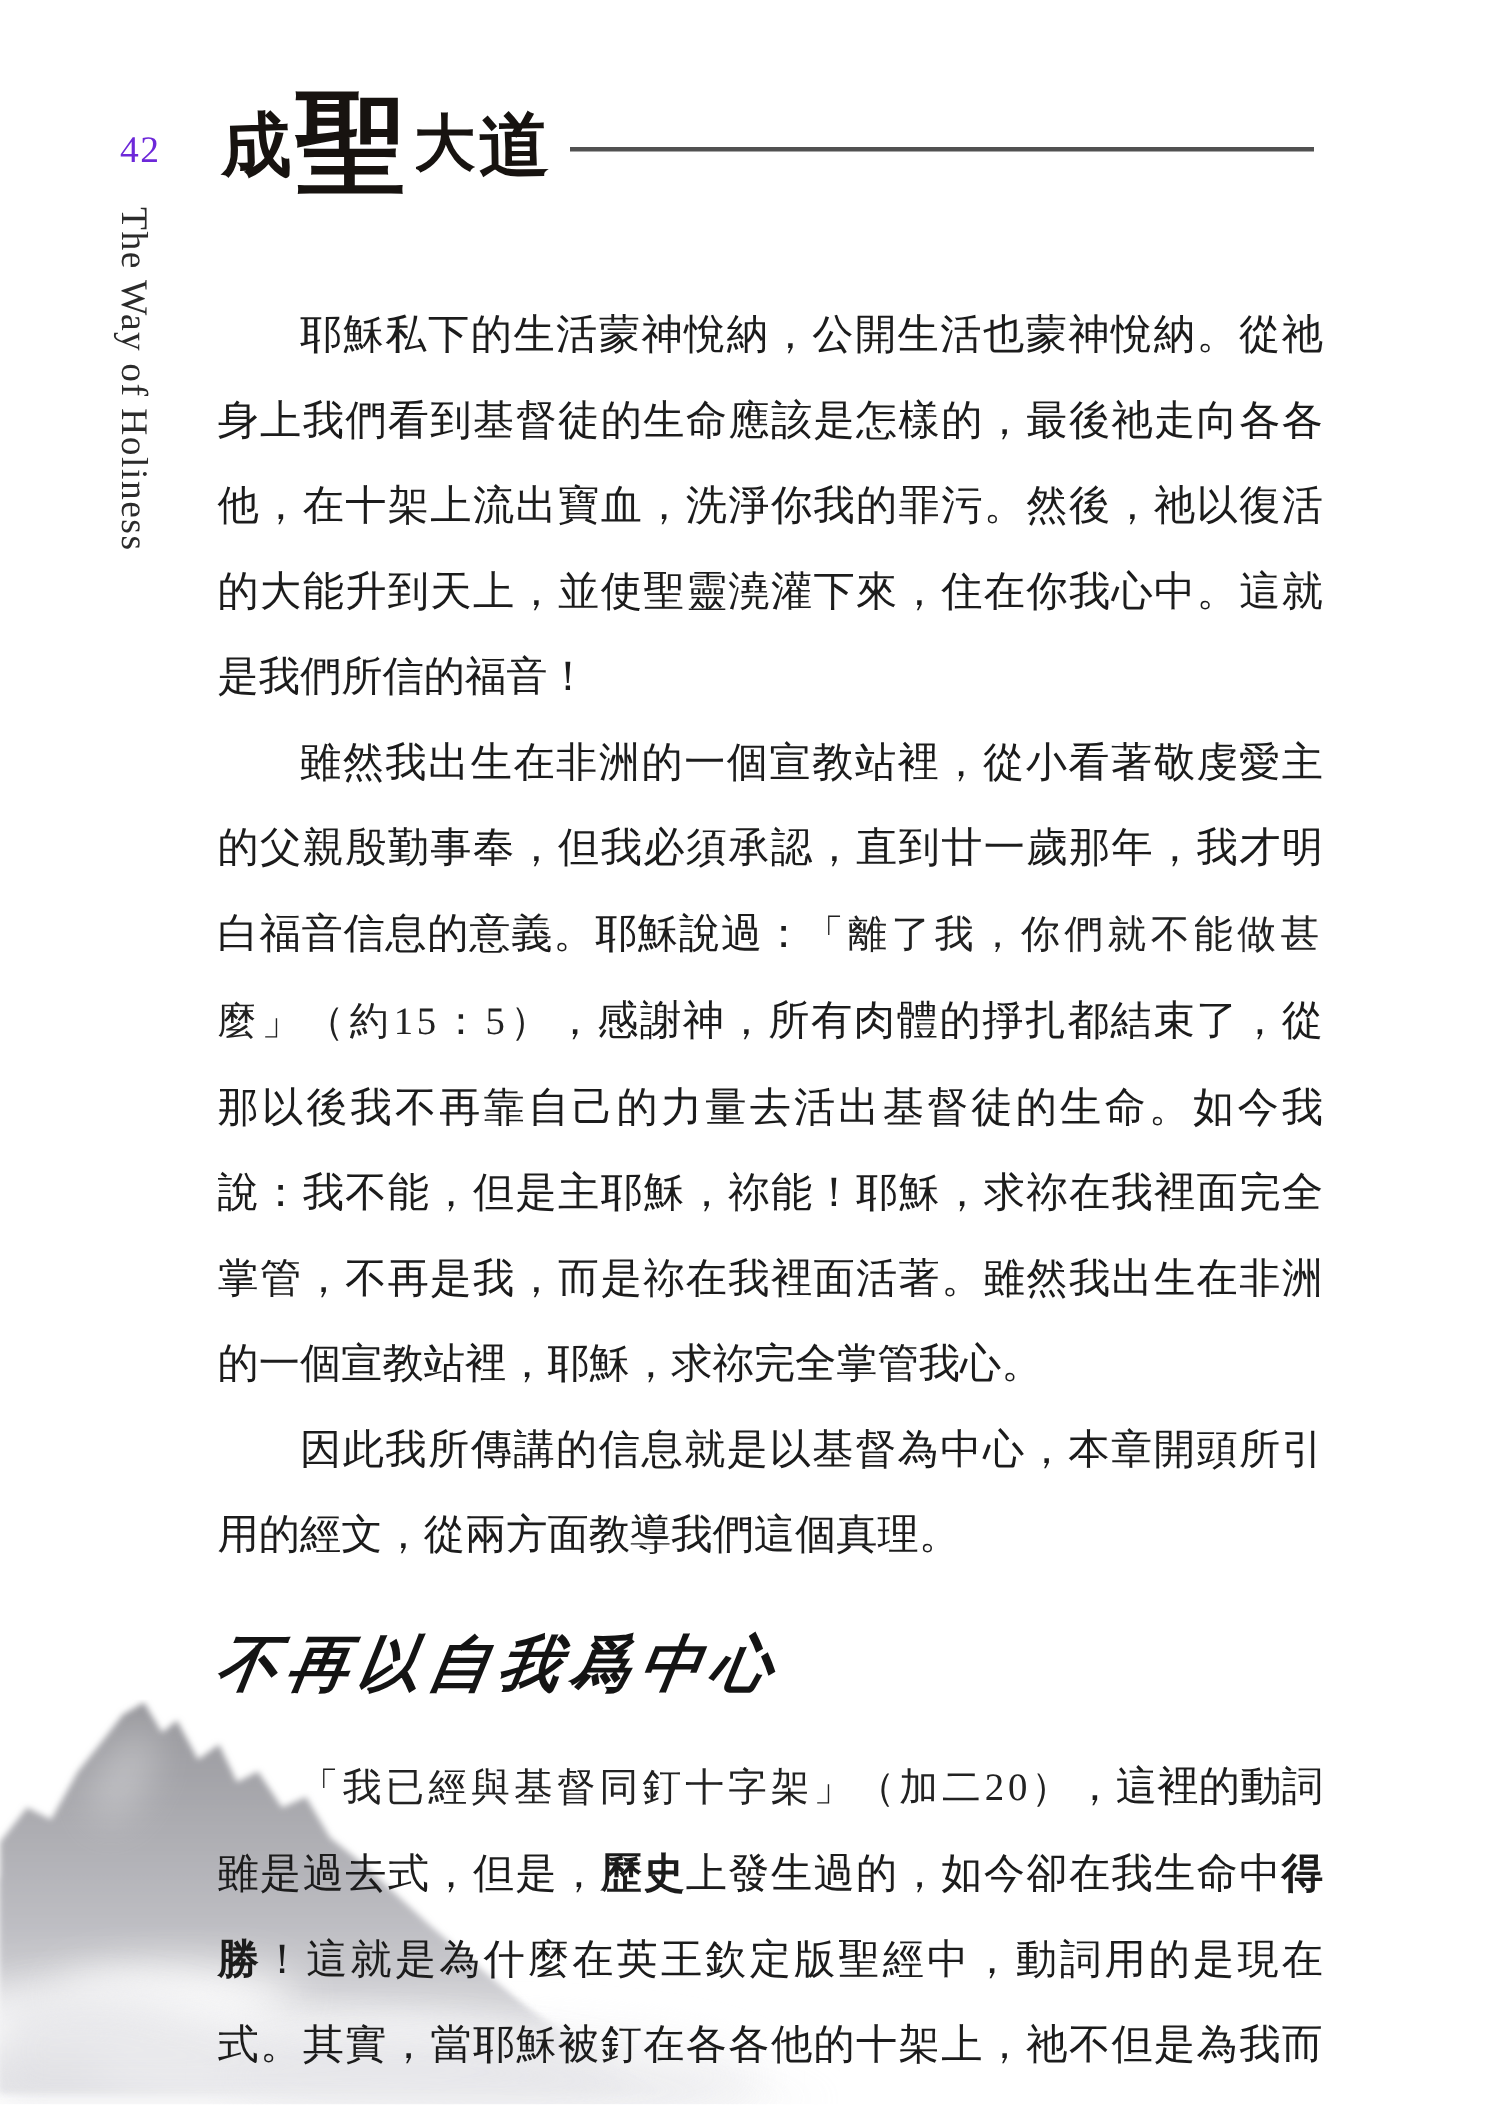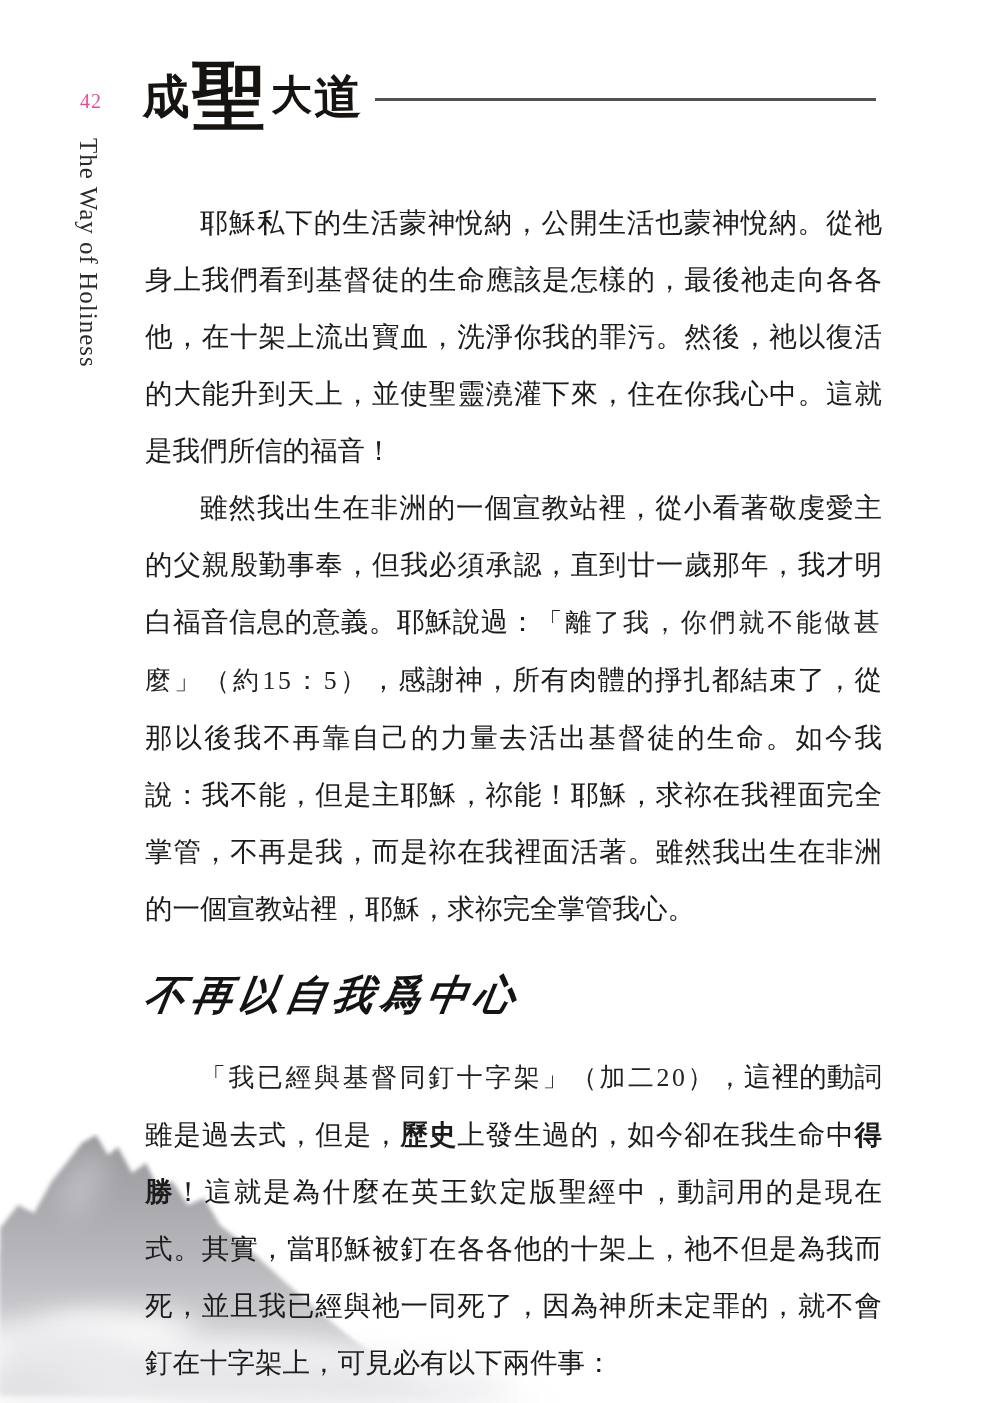--- a/index.html
+++ b/index.html
@@ -17,22 +17,22 @@
   
   .header {
     position: absolute;
     top: 60px;
     left: 80px;
     right: 124px;
     display: flex;
     align-items: center;
   }
   .page-num {
-    font-size: 20px;
-    color: #ec4899;
+    font-size: 25px;
+    color: #6d28d9;
     margin-right: 40px;
     margin-top: 8px;
     letter-spacing: 1px;
   }
   .title-zh {
     display: flex;
     align-items: center;
     font-weight: 700;
     color: #171310;
     font-family: "Liberation Serif", "DejaVu Serif", serif;
@@ -159,20 +159,23 @@
   <div class="content">
 
     <p>
       <span>耶穌私下的生活蒙神悅納，公開生活也蒙神悅納。從祂身上我們看到基督徒的生命應該是怎樣的，最後祂走向各各他，在十架上流出寶血，洗淨你我的罪污。然後，祂以復活的大能升到天上，並使聖靈澆灌下來，住在你我心中。這就是我們所信的福音！</span>
     </p>
 
     <p>
       <span>雖然我出生在非洲的一個宣教站裡，從小看著敬虔愛主的父親殷勤事奉，但我必須承認，直到廿一歲那年，我才明白福音信息的意義。耶穌說過：</span><span class="kai">「離了我，你們就不能做甚麼」（約15：5）</span><span>，感謝神，所有肉體的掙扎都結束了，從那以後我不再靠自己的力量去活出基督徒的生命。如今我說：我不能，但是主耶穌，祢能！耶穌，求祢在我裡面完全掌管，不再是我，而是祢在我裡面活著。雖然我出生在非洲的一個宣教站裡，耶穌，求祢完全掌管我心。</span>
     </p>
 
+    <p>
+      <span>因此我所傳講的信息就是以基督為中心，本章開頭所引用的經文，從兩方面教導我們這個真理。</span>
+    </p>
 
     <h2 class="section-heading">
       <span class="slant">不再以自我爲中心</span>
     </h2>
 
     <p>
       <span class="kai">「我已經與基督同釘十字架」（加二20）</span><span>，這裡的動詞雖是過去式，但是，</span><span class="hei">歷史</span><span>上發生過的，如今卻在我生命中</span><span class="hei">得勝</span><span>！這就是為什麼在英王欽定版聖經中，動詞用的是現在式。其實，當耶穌被釘在各各他的十架上，祂不但是為我而死，並且我已經與祂一同死了，因為神所未定罪的，就不會釘在十字架上，可見必有以下兩件事：</span>
     </p>
 
   </div>

